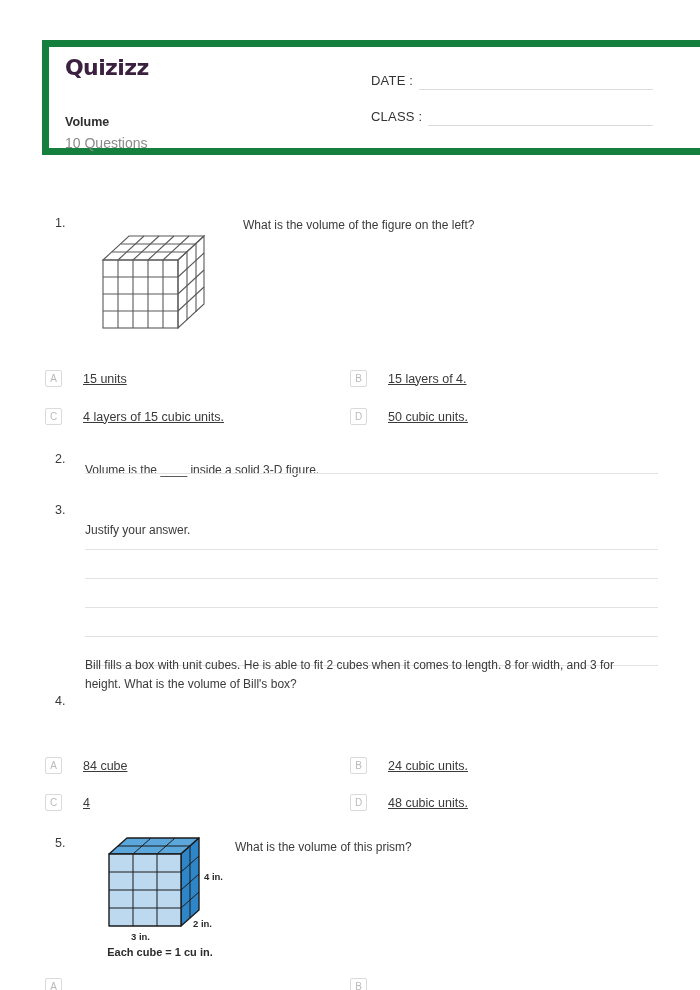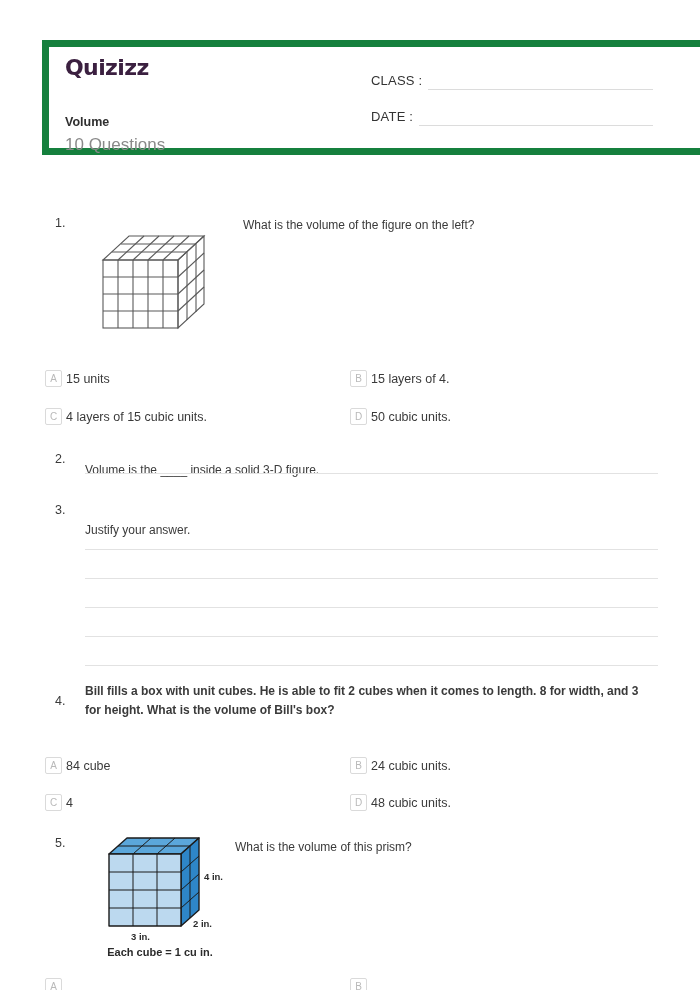--- a/index.html
+++ b/index.html
@@ -47,21 +47,21 @@
     left: 16px;
     top: 68px;
     font-size: 12.5px;
     color: #2f2f2f;
     font-weight: 700;
   }
   .quiz-count {
     position: absolute;
     left: 16px;
     top: 88px;
-    font-size: 17px;
+    font-size: 14px;
     color: #8a8a8a;
     font-weight: 400;
   }
   .header-right {
     position: absolute;
     left: 322px;
     top: 12px;
     width: 282px;
   }
   .field-row {
@@ -110,24 +110,25 @@
     border-radius: 2px;
     box-sizing: border-box;
     font-size: 10px;
     color: #b9b9b9;
     display: flex;
     align-items: center;
     justify-content: center;
     flex: none;
   }
   .opt-text {
-    margin-left: 4px;
+    margin-left: 21px;
     font-size: 12.5px;
     color: #3a3a3a;
     white-space: nowrap;
+    text-decoration: underline;
   }
 
   
   .rule {
     position: absolute;
     height: 0;
     border-top: 1px solid #e2e2e2;
   }
 
   
@@ -160,25 +161,25 @@
 
   <div class="header-left">
     <div class="logo">Quizizz</div>
   </div>
 
   <div class="quiz-title">Volume</div>
   <div class="quiz-count">10 Questions</div>
 
   <div class="header-right">
     <div class="field-row">
-      <span class="field-label">CLASS :</span>
+      <span class="field-label">DATE  :</span>
       <span class="field-line"></span>
     </div>
     <div class="field-row">
-      <span class="field-label">DATE  :</span>
+      <span class="field-label">CLASS :</span>
       <span class="field-line"></span>
     </div>
   </div>
 </div>
 
 <div class="q-num" style="left:55px; top:216px;">1.</div>
 <div class="q-text" style="left:243px; top:216px; width:400px;">What is the volume of the figure on the left?</div>
 
 <div class="fig1">
   <svg width="115" height="115" viewBox="0 0 115 115">
@@ -240,21 +241,21 @@
 <div class="q-num" style="left:55px; top:503px;">3.</div>
 <div class="q-text" style="left:85px; top:521px; width:560px;">Justify your answer.</div>
 
 <div class="rule" style="left:85px; top:549px; width:573px;"></div>
 <div class="rule" style="left:85px; top:578px; width:573px;"></div>
 <div class="rule" style="left:85px; top:607px; width:573px;"></div>
 <div class="rule" style="left:85px; top:636px; width:573px;"></div>
 <div class="rule" style="left:85px; top:665px; width:573px;"></div>
 
 <div class="q-num" style="left:55px; top:694px;">4.</div>
-<div class="q-text" style="left:85px; top:682px; width:567px;font-weight:bold;">Bill fills a box with unit cubes. He is able to fit 2 cubes when it comes to length. 8 for width, and 3 for height. What is the volume of Bill's box?</div>
+<div class="q-text" style="left:85px; top:656px; width:567px;">Bill fills a box with unit cubes. He is able to fit 2 cubes when it comes to length. 8 for width, and 3 for height. What is the volume of Bill's box?</div>
 
 <div class="opt" style="left:45px; top:757px;">
   <span class="opt-letter">A</span>
   <span class="opt-text">84 cube</span>
 </div>
 <div class="opt" style="left:350px; top:757px;">
   <span class="opt-letter">B</span>
   <span class="opt-text">24 cubic units.</span>
 </div>
 <div class="opt" style="left:45px; top:794px;">

